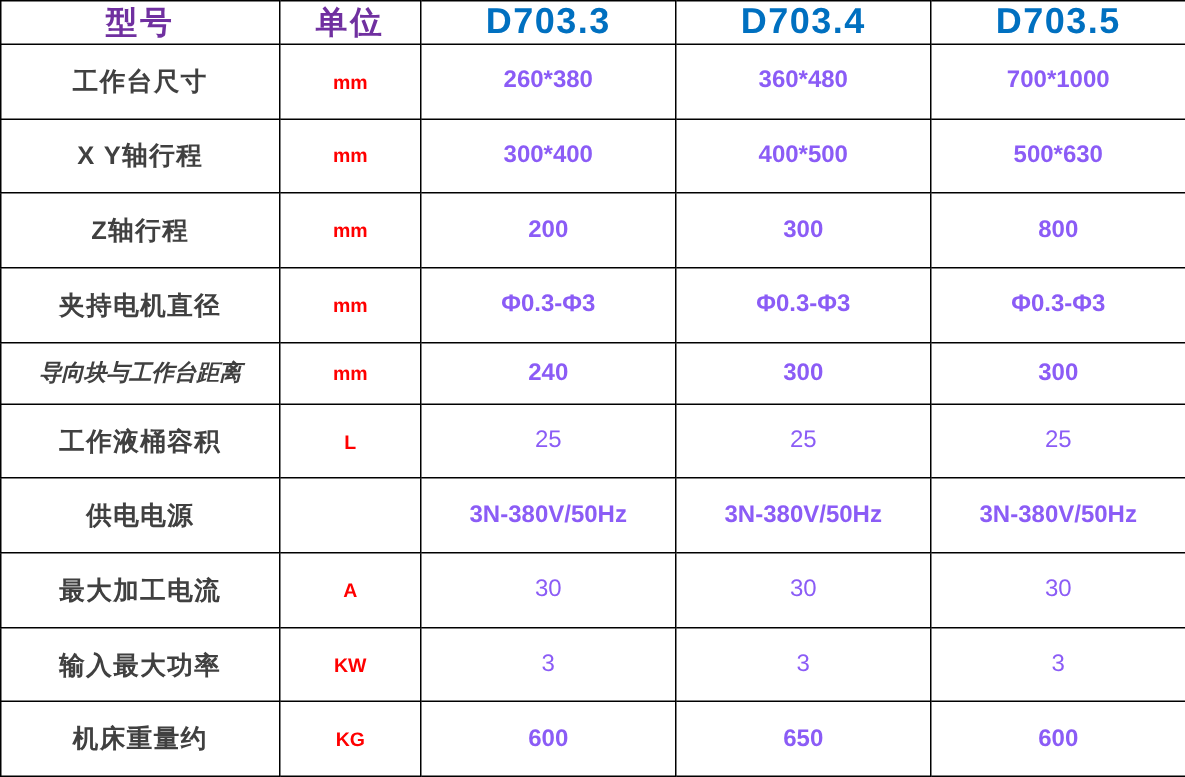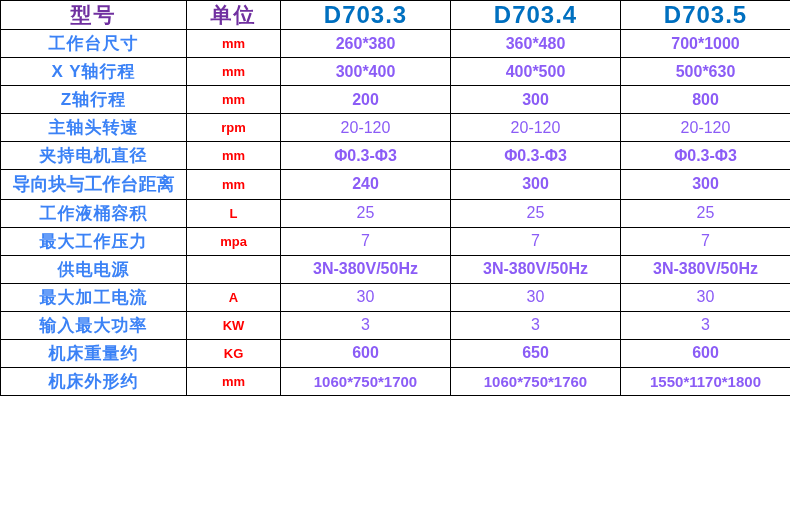--- a/index.html
+++ b/index.html
@@ -8,21 +8,21 @@
     background: #ffffff;
   }
   body {
     width: 790px;
     height: 518px;
     font-family: "Liberation Sans", "DejaVu Sans", sans-serif;
     overflow: hidden;
   }
   #spec-table {
     width: 790px;
-    height: 396px;
+    height: 518px;
     border-collapse: collapse;
     table-layout: fixed;
   }
   #spec-table col.c0 { width: 186px; }
   #spec-table col.c1 { width: 94px; }
   #spec-table col.c2 { width: 170px; }
   #spec-table col.c3 { width: 170px; }
   #spec-table col.c4 { width: 170px; }
 
   #spec-table td, #spec-table th {
@@ -51,21 +51,21 @@
     font-size: 24px;
     font-weight: bold;
     color: #0070c0;
     letter-spacing: 1px;
   }
 
   
   .label-cell {
     font-size: 17px;
     font-weight: bold;
-    color: #3b82f6;
+    color: #404040;
     letter-spacing: 1px;
   }
   .unit-cell {
     font-size: 13px;
     font-weight: bold;
     color: #ff0000;
   }
   .val-cell {
     font-size: 16px;
     font-weight: bold;
@@ -114,53 +114,39 @@
         <td class="val-cell">500*630</td>
       </tr>
       <tr>
         <td class="label-cell">Z轴行程</td>
         <td class="unit-cell">mm</td>
         <td class="val-cell">200</td>
         <td class="val-cell">300</td>
         <td class="val-cell">800</td>
       </tr>
       <tr>
-        <td class="label-cell">主轴头转速</td>
-        <td class="unit-cell">rpm</td>
-        <td class="val-cell plain">20-120</td>
-        <td class="val-cell plain">20-120</td>
-        <td class="val-cell plain">20-120</td>
-      </tr>
-      <tr>
         <td class="label-cell">夹持电机直径</td>
         <td class="unit-cell">mm</td>
         <td class="val-cell">Φ0.3-Φ3</td>
         <td class="val-cell">Φ0.3-Φ3</td>
         <td class="val-cell">Φ0.3-Φ3</td>
       </tr>
       <tr>
-        <td class="label-cell" style="font-size: 18px; letter-spacing: 0px;">导向块与工作台距离</td>
+        <td class="label-cell" style="font-size: 15px; letter-spacing: 0px; font-style: italic;">导向块与工作台距离</td>
         <td class="unit-cell">mm</td>
         <td class="val-cell">240</td>
         <td class="val-cell">300</td>
         <td class="val-cell">300</td>
       </tr>
       <tr>
         <td class="label-cell">工作液桶容积</td>
         <td class="unit-cell">L</td>
         <td class="val-cell plain">25</td>
         <td class="val-cell plain">25</td>
         <td class="val-cell plain">25</td>
-      </tr>
-      <tr>
-        <td class="label-cell">最大工作压力</td>
-        <td class="unit-cell">mpa</td>
-        <td class="val-cell plain">7</td>
-        <td class="val-cell plain">7</td>
-        <td class="val-cell plain">7</td>
       </tr>
       <tr>
         <td class="label-cell">供电电源</td>
         <td class="unit-cell"></td>
         <td class="val-cell">3N-380V/50Hz</td>
         <td class="val-cell">3N-380V/50Hz</td>
         <td class="val-cell">3N-380V/50Hz</td>
       </tr>
       <tr>
         <td class="label-cell">最大加工电流</td>
@@ -176,21 +162,14 @@
         <td class="val-cell plain">3</td>
         <td class="val-cell plain">3</td>
       </tr>
       <tr>
         <td class="label-cell">机床重量约</td>
         <td class="unit-cell">KG</td>
         <td class="val-cell">600</td>
         <td class="val-cell">650</td>
         <td class="val-cell">600</td>
       </tr>
-      <tr>
-        <td class="label-cell">机床外形约</td>
-        <td class="unit-cell">mm</td>
-        <td class="val-cell small">1060*750*1700</td>
-        <td class="val-cell small">1060*750*1760</td>
-        <td class="val-cell small">1550*1170*1800</td>
-      </tr>
     </tbody>
 </table>
 
 </body></html>

